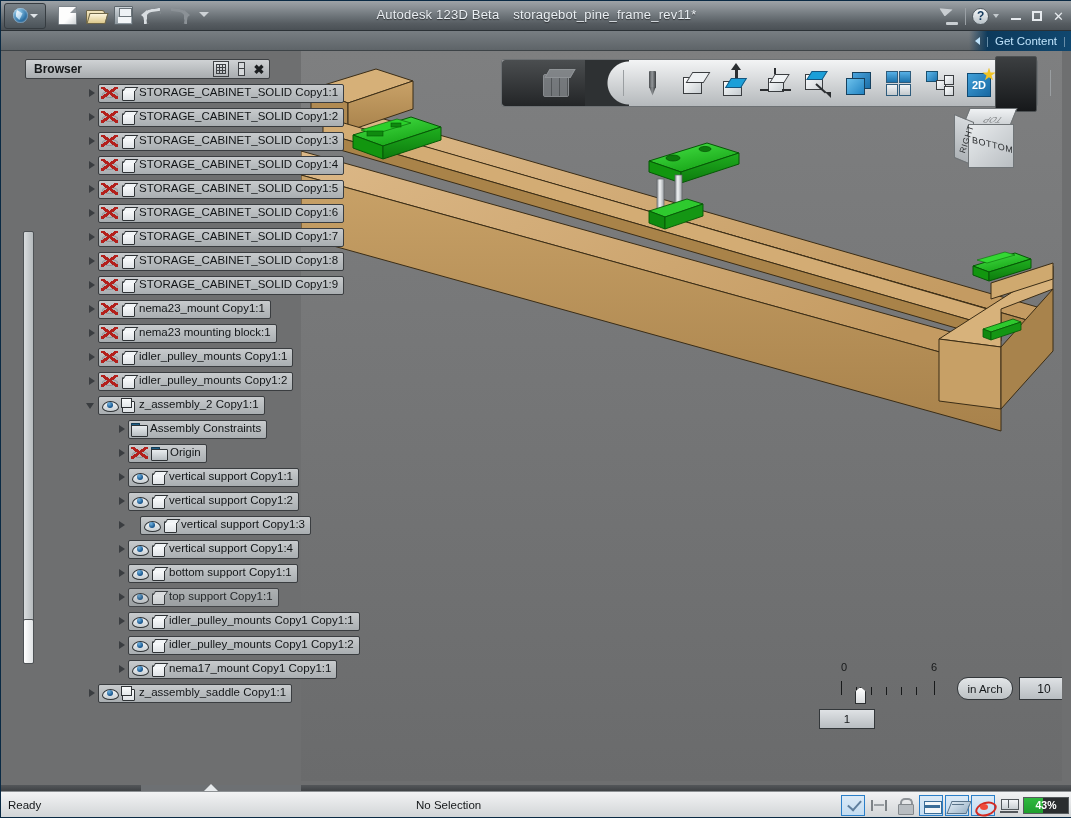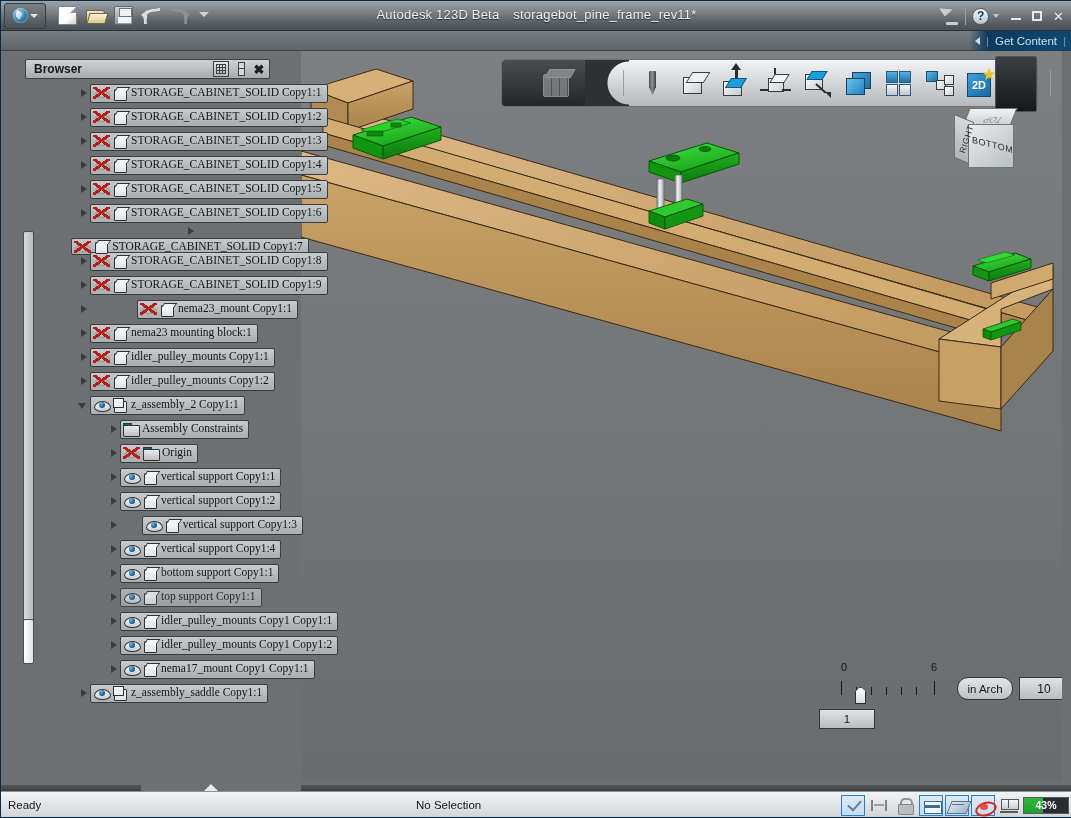--- a/index.html
+++ b/index.html
@@ -127,21 +127,21 @@
   .bh-close{font-size:13px;color:#1b1e20;display:flex;align-items:center;justify-content:center;font-weight:bold;line-height:1;}
 
   .browser-body{position:relative;width:270px;height:697px;}
 
   
   .tree-scroll{position:absolute;left:-2px;top:152px;width:11px;height:400px;
     background:linear-gradient(to right,#d9dcde,#b5babd);border:1px solid #4e5255;border-radius:2px;cursor:pointer;}
   .tree-scroll-thumb{position:absolute;left:-2px;top:540px;width:11px;height:45px;
     background:linear-gradient(to right,#ffffff,#dfe2e4);border:1px solid #4e5255;border-radius:2px;cursor:pointer;}
 
-  .tree{position:absolute;left:8px;top:2px;width:270px;font-family:Liberation Serif, serif;}
+  .tree{position:absolute;left:16px;top:2px;width:270px;}
   .node{display:flex;align-items:center;height:24px;}
   .expander{width:13px;height:13px;position:relative;cursor:pointer;flex:0 0 13px;}
   .expander.collapsed::after{
     content:"";position:absolute;left:4px;top:2px;
     border-top:4.5px solid transparent;border-bottom:4.5px solid transparent;border-left:6px solid #3a3d40;}
   .expander.expanded::after{
     content:"";position:absolute;left:1px;top:4px;
     border-left:4.5px solid transparent;border-right:4.5px solid transparent;border-top:6px solid #3a3d40;}
   .nodebox{
     display:flex;align-items:center;height:19px;
@@ -630,21 +630,21 @@
               </span>
             </div>
             <div class="node" style="padding-left: 44px;">
               <span class="expander collapsed"></span>
               <span class="nodebox">
                 <span class="vis vis-hidden"></span>
                 <span class="cube"></span>
                 <span class="nodelabel">STORAGE_CABINET_SOLID Copy1:6</span>
               </span>
             </div>
-            <div class="node" style="padding-left: 44px; flex-direction: column;">
+            <div class="node" style="padding-left: 44px;">
               <span class="expander collapsed"></span>
               <span class="nodebox">
                 <span class="vis vis-hidden"></span>
                 <span class="cube"></span>
                 <span class="nodelabel">STORAGE_CABINET_SOLID Copy1:7</span>
               </span>
             </div>
             <div class="node" style="padding-left: 44px;">
               <span class="expander collapsed"></span>
               <span class="nodebox">
@@ -654,21 +654,21 @@
               </span>
             </div>
             <div class="node" style="padding-left: 44px;">
               <span class="expander collapsed"></span>
               <span class="nodebox">
                 <span class="vis vis-hidden"></span>
                 <span class="cube"></span>
                 <span class="nodelabel">STORAGE_CABINET_SOLID Copy1:9</span>
               </span>
             </div>
-            <div class="node" style="padding-left: 44px; gap: 47px;">
+            <div class="node" style="padding-left: 44px;">
               <span class="expander collapsed"></span>
               <span class="nodebox">
                 <span class="vis vis-hidden"></span>
                 <span class="cube"></span>
                 <span class="nodelabel">nema23_mount Copy1:1</span>
               </span>
             </div>
             <div class="node" style="padding-left: 44px;">
               <span class="expander collapsed"></span>
               <span class="nodebox">

